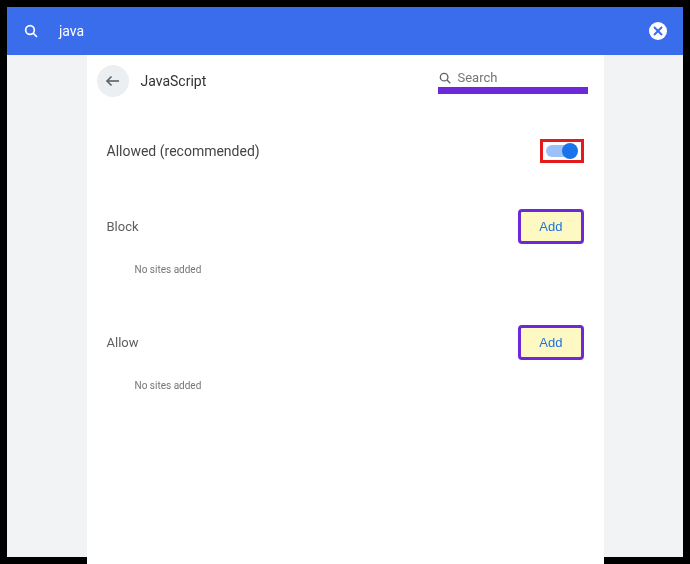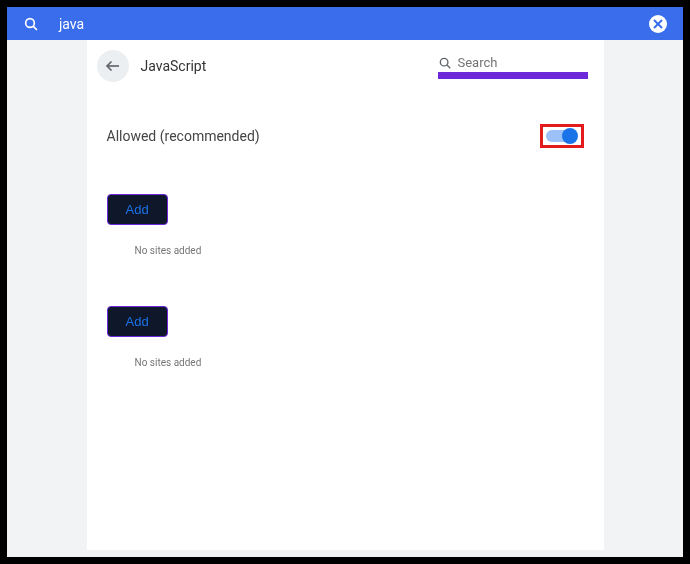--- a/index.html
+++ b/index.html
@@ -9,21 +9,21 @@
     width: 690px;
     height: 564px;
     overflow: hidden;
   }
   .frame {
     position: absolute;
     top: 7px; left: 7px; right: 7px; bottom: 7px;
     background: #f1f3f4;
   }
   .topbar {
-    height: 33px;
+    height: 48px;
     background: #3a6dec;
     display: flex;
     align-items: center;
     padding: 0 16px;
     color: #fff;
   }
   .topbar .search-icon { margin-right: 20px; display:flex; }
   .topbar .search-text { font-size: 14px; color: #fff; flex: 1; }
   .topbar .close-btn {
     width: 18px; height: 18px; border-radius: 50%;
@@ -81,22 +81,22 @@
     position: relative; width: 30px; height: 12px;
     background: #9cc0f8; border-radius: 8px;
     cursor:pointer;
   }
   .toggle-knob {
     position:absolute; right:-2px; top:-2px;
     width:16px; height:16px; border-radius:50%;
     background:#1a73e8;
   }
   .add-btn {
-    border: 1px solid #6d28d9;
-    background: #0f172a;
+    border: 3px solid #6d28d9;
+    background: #fef9c3;
     color: #1a73e8;
     font-size: 13px;
     padding: 7px 18px;
     border-radius: 4px;
     cursor: pointer;
   }
   .divider { height: 18px; }
 </style>
 </head>
 <body>
@@ -147,26 +147,28 @@
         <span class="toggle-highlight">
           <span class="toggle">
             <span class="toggle-knob"></span>
           </span>
         </span>
       </div>
 
       <div class="divider"></div>
 
       <div class="section-row">
+        <span class="section-sublabel">Block</span>
         <button class="add-btn">Add</button>
       </div>
       <div class="no-sites">No sites added</div>
 
       <div class="divider"></div>
 
       <div class="section-row">
+        <span class="section-sublabel">Allow</span>
         <button class="add-btn">Add</button>
       </div>
       <div class="no-sites">No sites added</div>
 
     </div>
   </div>
 </div>
 
 </body></html>

